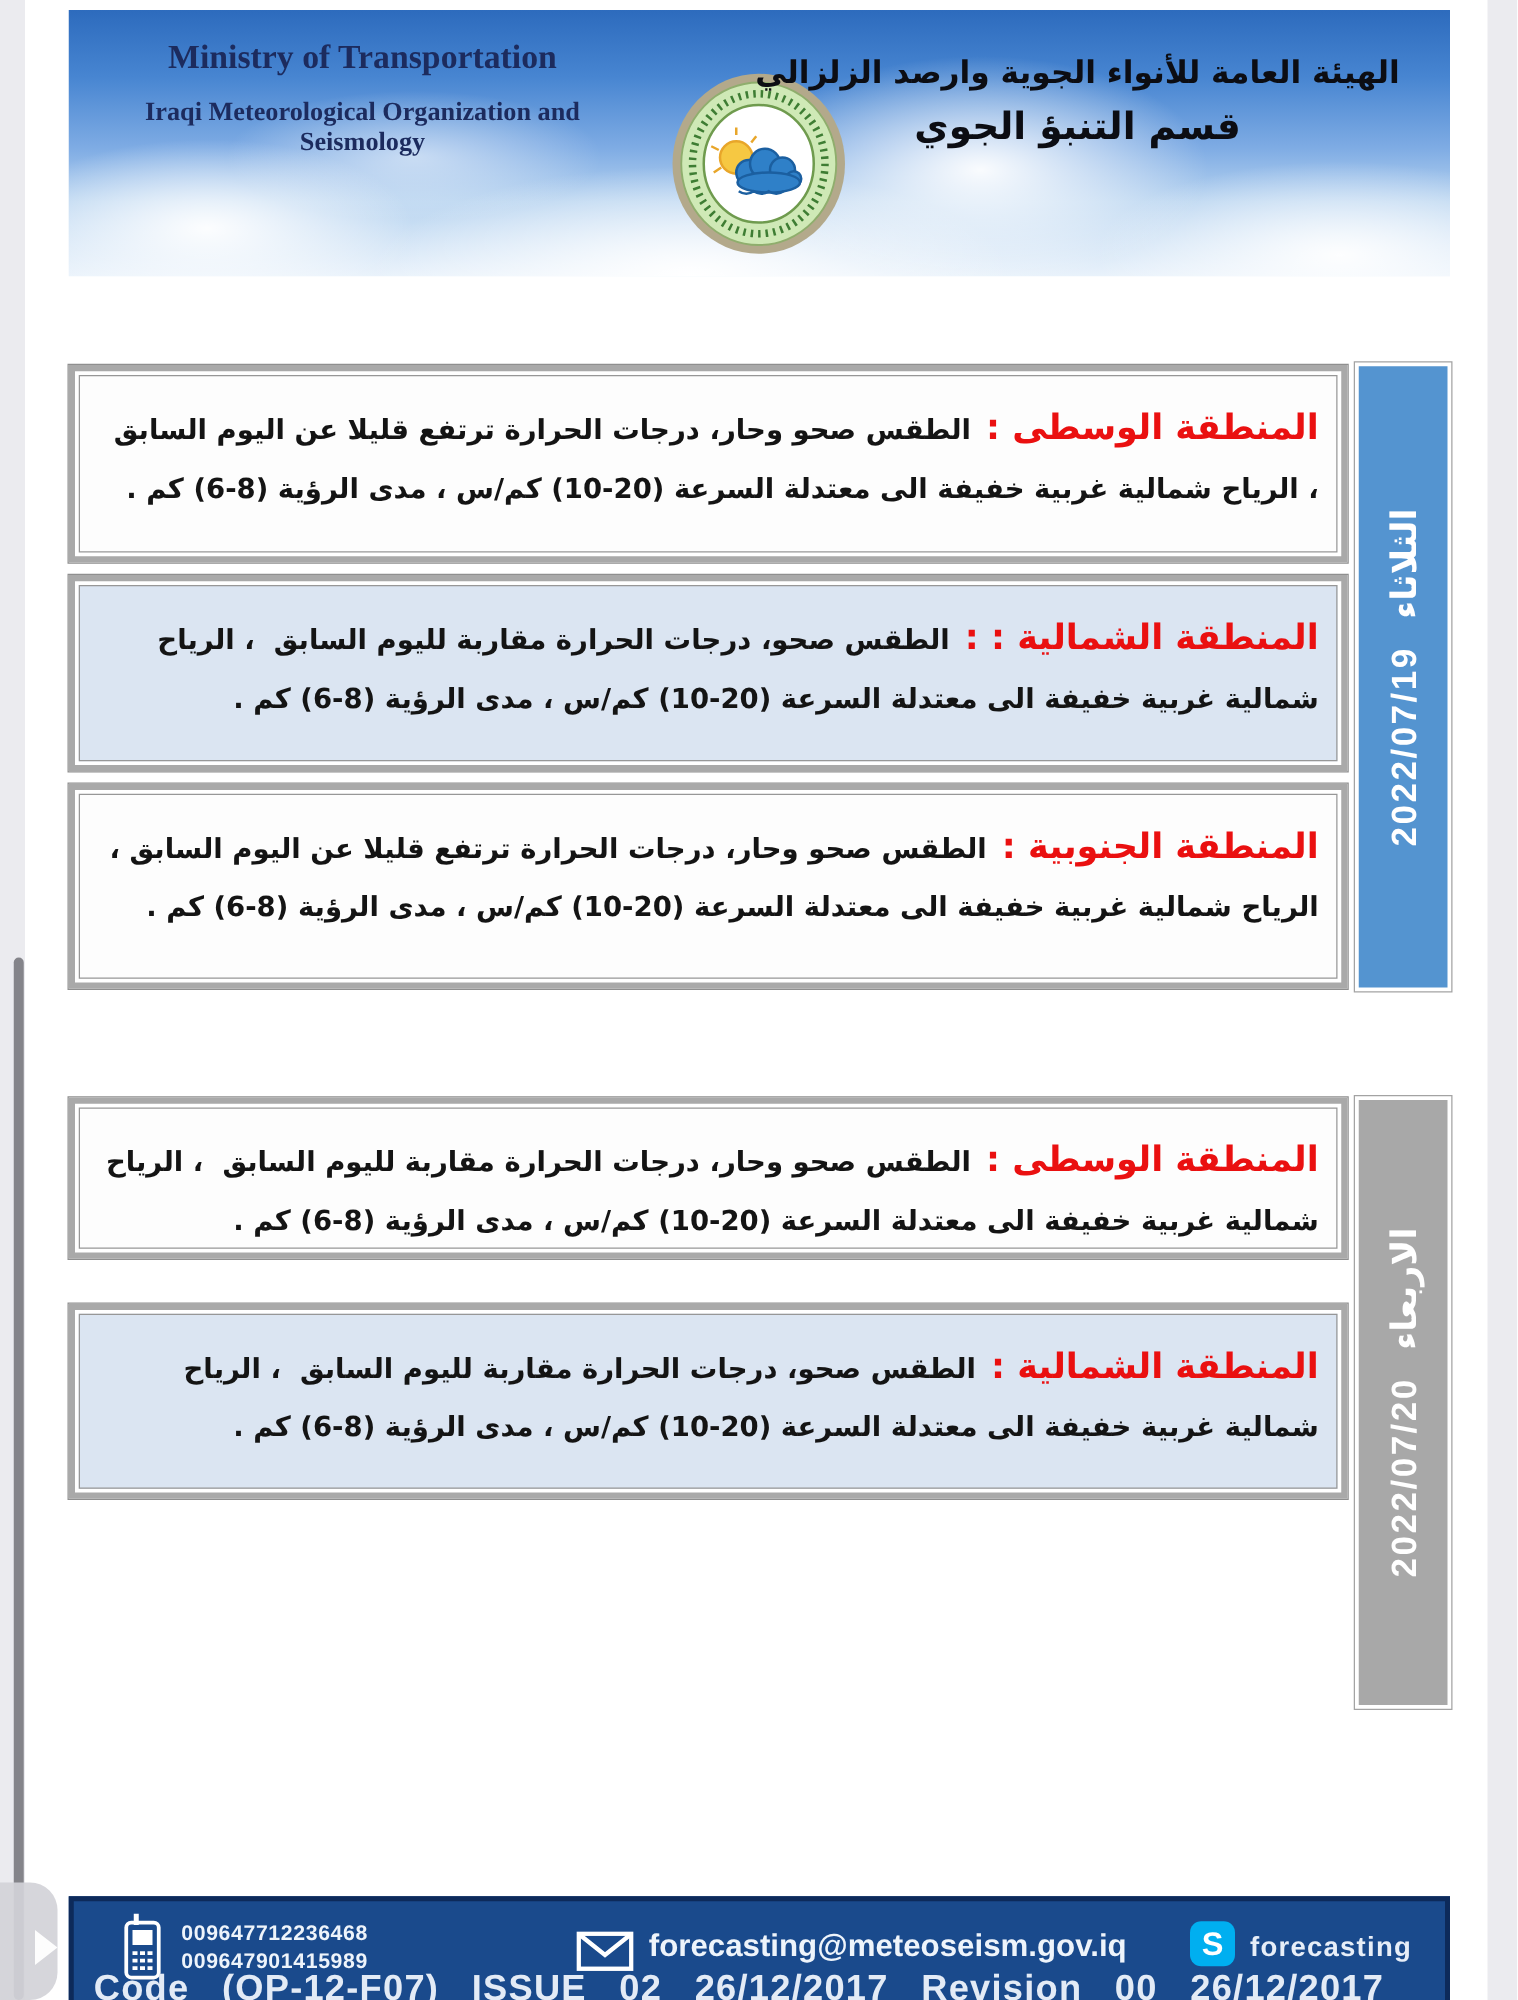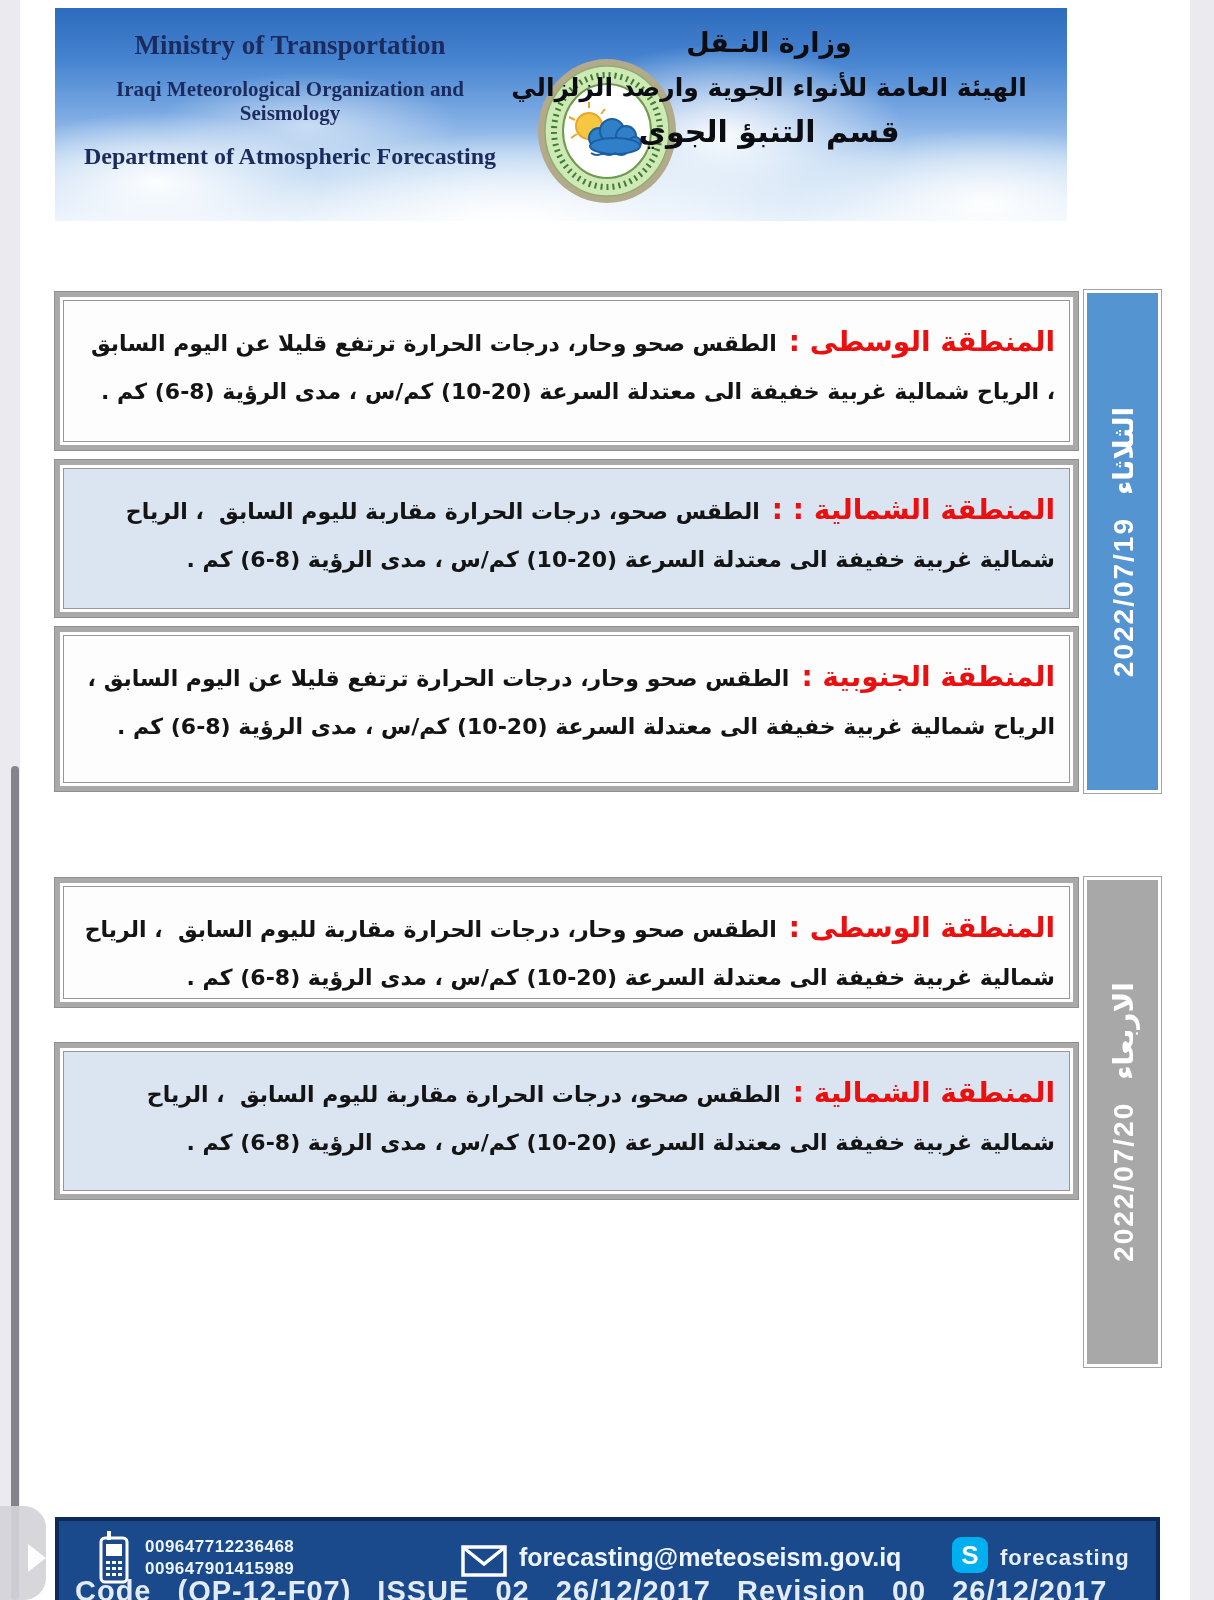--- a/index.html
+++ b/index.html
@@ -7,21 +7,21 @@
        font-family:"Liberation Sans",sans-serif;}
   *{box-sizing:border-box;}
   .page{position:relative;width:1214px;height:1600px;background:#ffffff;overflow:hidden;}
 
   
   .scroll-track{position:absolute;left:0;top:0;width:20px;height:1600px;background:#ebebef;}
   .scroll-thumb{position:absolute;left:11px;top:766px;width:8px;height:834px;background:#84848a;border-radius:4px;}
   .page-margin-right{position:absolute;left:1190px;top:0;width:24px;height:1600px;background:#ebebef;}
 
   
-  .banner{position:absolute;left:55px;top:8px;width:1012px;height:213px;overflow:hidden;
+  .banner{position:absolute;left:55px;top:8px;width:1105px;height:213px;overflow:hidden;
     background:
       radial-gradient(ellipse 260px 130px at 66% 60%, rgba(255,255,255,.95), rgba(255,255,255,0) 70%),
       radial-gradient(ellipse 220px 95px at 10% 82%, rgba(255,255,255,.95), rgba(255,255,255,0) 75%),
       radial-gradient(ellipse 320px 110px at 45% 100%, #ffffff, rgba(255,255,255,0) 80%),
       radial-gradient(ellipse 260px 100px at 92% 92%, rgba(255,255,255,.95), rgba(255,255,255,0) 75%),
       radial-gradient(ellipse 200px 70px at 25% 55%, rgba(255,255,255,.55), rgba(255,255,255,0) 75%),
       linear-gradient(180deg,#2d6bbd 0%,#4785d1 25%,#7face4 52%,#b8d4f0 72%,#e9f2fb 100%);}
   .banner-english{position:absolute;left:25px;top:22px;width:420px;text-align:center;
     color:#1c2b5e;font-family:"Liberation Serif",serif;font-weight:bold;}
   .banner-english .en1{font-size:27px;line-height:30px;}
@@ -84,21 +84,20 @@
 
   <div class="scroll-track">
     <div class="scroll-thumb"></div>
   </div>
   <div class="page-margin-right"></div>
 
   <div class="banner">
     <div class="banner-english">
       <div class="en1">Ministry of Transportation</div>
       <div class="en2">Iraqi Meteorological Organization and Seismology</div>
-      <div class="en3">Department of Atmospheric Forecasting</div>
     </div>
 
     <svg class="logo" viewBox="0 0 140 146">
       <ellipse cx="70" cy="73" rx="69" ry="72" fill="#b3a98b"></ellipse>
       <ellipse cx="70" cy="73" rx="62" ry="65" fill="#cfe9b6" stroke="#8fae6d" stroke-width="1.5"></ellipse>
       <ellipse cx="70" cy="73" rx="53" ry="56" fill="none" stroke="#3e7d33" stroke-width="6" stroke-dasharray="2 4"></ellipse>
       <ellipse cx="70" cy="73" rx="44" ry="47" fill="#ffffff" stroke="#6f9b4e" stroke-width="2"></ellipse>
       <circle cx="52" cy="68" r="13" fill="#f6c842" stroke="#e8a62a" stroke-width="2"></circle>
       <g stroke="#e8a62a" stroke-width="2">
         <line x1="52" y1="50" x2="52" y2="44"></line>
@@ -110,21 +109,20 @@
         <circle cx="62" cy="80" r="10"></circle>
           <circle cx="75" cy="73" r="12"></circle>
         <circle cx="89" cy="78" r="10"></circle>
           <circle cx="98" cy="85" r="6"></circle>
         <ellipse cx="78" cy="88" rx="25" ry="8"></ellipse>
       </g>
       <path d="M54 95 q6 4 12 0 q6 4 12 0 q6 4 12 0" fill="none" stroke="#1b5fa0" stroke-width="2"></path>
     </svg>
 
     <div class="banner-arabic">
-      <div class="ar1">وزارة النـقل</div>
       <div class="ar2">الهيئة العامة للأنواء الجوية وارصد الزلزالي</div>
       <div class="ar3">قسم التنبؤ الجوي</div>
     </div>
   </div>
 
   <div class="fbox" style="top:292px;height:158px;">
     <div class="fbox-inner">
       <p class="ftext"><span class="ftitle">المنطقة الوسطى :</span><span class="fbody">الطقس صحو وحار، درجات الحرارة ترتفع قليلا عن اليوم السابق ، الرياح شمالية غربية خفيفة الى معتدلة السرعة (20-10) كم/س ، مدى الرؤية (8-6) كم .</span></p>
     </div>
   </div>

